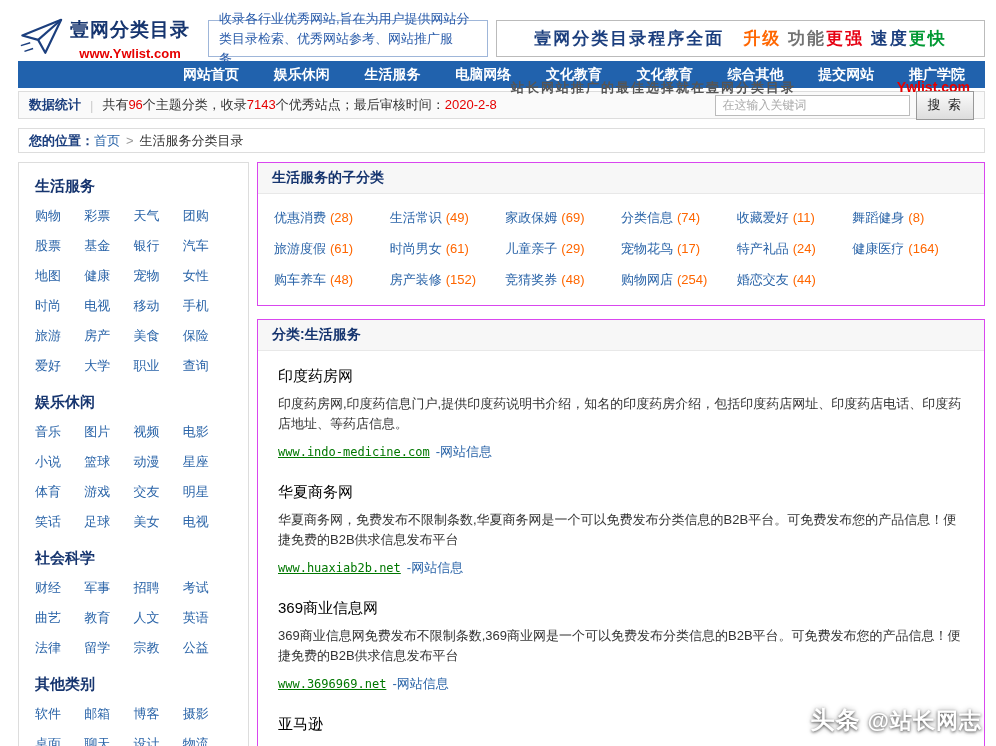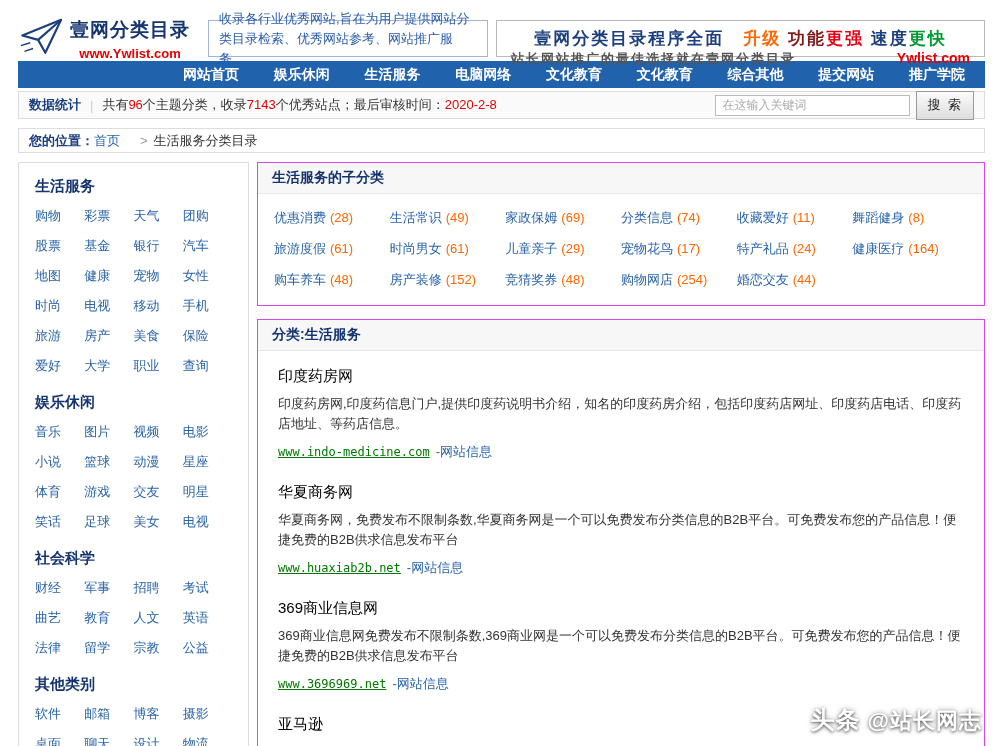--- a/index.html
+++ b/index.html
@@ -15,21 +15,21 @@
   .logo-icon { flex-shrink: 0; display: block; }
   .logo-title { font-size: 19px; font-weight: bold; color: #16356f; letter-spacing: 1px; white-space: nowrap; }
   .logo-url { font-size: 13px; font-weight: bold; color: #e60000; text-align: center; margin-top: 3px; }
   .desc-box { width: 280px; flex-shrink: 0; border: 1px solid #9fb6d9; color: #2a5caa;
     font-size: 13px; line-height: 20px; padding: 4px 10px; display: flex; align-items: center; }
   .promo-box { flex: 1; border: 1px solid #bbb; padding: 6px 14px 5px;
     display: flex; flex-direction: column; justify-content: space-between; }
   .promo-line1 { font-size: 17px; font-weight: bold; letter-spacing: 2px; text-align: center; white-space: nowrap; }
   .promo-line2 { display: flex; justify-content: space-between; align-items: baseline;
     font-size: 13px; font-weight: bold; color: #555; letter-spacing: 2px; }
-  .promo-brand { color: #e60000; font-size: 14px; letter-spacing: 0; }
+  .promo-brand { color: #e60000; font-size: 14px; letter-spacing: 0; margin-top: 29px; }
 
   
   .mainnav { background: #2162ad; height: 27px; display: flex; align-items: center;
     justify-content: space-between; padding: 0 20px 0 165px; }
   .nav-item { color: #fff; font-size: 14px; font-weight: bold; text-decoration: none; white-space: nowrap; }
 
   
   .statsbar { margin-top: 3px; border: 1px solid #ddd; background: #fafafa; height: 28px;
     display: flex; align-items: center; padding: 0 10px; font-size: 13px; color: #333; }
   .stats-label { font-weight: bold; color: #1c3f7e; }
@@ -40,21 +40,21 @@
     font-family: inherit; }
   .search-input::placeholder { color: #aaa; }
   .search-btn { margin-left: 6px; height: 29px; padding: 0 10px; border: 1px solid #999;
     background: linear-gradient(#fbfbfb, #ddd); font-size: 13px; color: #222; letter-spacing: 2px;
     font-family: inherit; cursor: pointer; }
 
   
   .breadcrumb { margin-top: 9px; border: 1px solid #ddd; height: 25px; display: flex;
     align-items: center; padding: 0 10px; font-size: 13px; color: #333; }
   .bc-label { font-weight: bold; color: #1c3f7e; }
-  .bc-home { color: #2a64a8; text-decoration: none; margin-right: 20px; }
+  .bc-home { color: #2a64a8; text-decoration: none; margin-right: 6px; }
   .bc-sep { color: #999; margin-right: 6px; }
   .bc-cur { color: #333; }
 
   
   .main { display: flex; gap: 8px; margin-top: 9px; align-items: flex-start; }
   .sidebar { width: 231px; flex-shrink: 0; border: 1px solid #ddd; background: #fff; padding: 4px 0 14px; }
   .side-section { padding: 10px 16px 8px; }
   .side-title { font-size: 15px; font-weight: bold; color: #16356f; margin-bottom: 11px; }
   .side-grid { display: grid; grid-template-columns: repeat(4, 1fr); row-gap: 12px; }
   .side-link { color: #2a64a8; font-size: 13px; text-decoration: none; white-space: nowrap; }
@@ -104,21 +104,21 @@
         <div class="logo-title">壹网分类目录</div>
         <div class="logo-url">www.Ywlist.com</div>
       </div>
     </div>
 
     <div class="desc-box">
       <span>收录各行业优秀网站,旨在为用户提供网站分类目录检索、优秀网站参考、网站推广服务。</span>
     </div>
 
     <div class="promo-box">
-      <div class="promo-line1"><span style="color: rgb(28, 63, 126);">壹网分类目录程序全面</span><span style="color: rgb(255, 102, 0); margin-left: 19px;">升级</span><span style="color: #7f1d1d;"> 功能</span><span style="color: rgb(230, 0, 18);">更强</span><span style="color: rgb(28, 63, 126);"> 速度</span><span style="color: rgb(0, 153, 51);">更快</span></div>
+      <div class="promo-line1"><span style="color: rgb(28, 63, 126);">壹网分类目录程序全面</span><span style="color: rgb(255, 102, 0); margin-left: 19px;">升级</span><span style="color: #737373;"> 功能</span><span style="color: rgb(230, 0, 18);">更强</span><span style="color: rgb(28, 63, 126);"> 速度</span><span style="color: rgb(0, 153, 51);">更快</span></div>
       <div class="promo-line2">
         <span>站长网站推广的最佳选择就在壹网分类目录</span>
         <span class="promo-brand">Ywlist.com</span>
       </div>
     </div>
   </header>
 
   <nav class="mainnav">
       <a class="nav-item" href="#">网站首页</a>
       <a class="nav-item" href="#">娱乐休闲</a>

